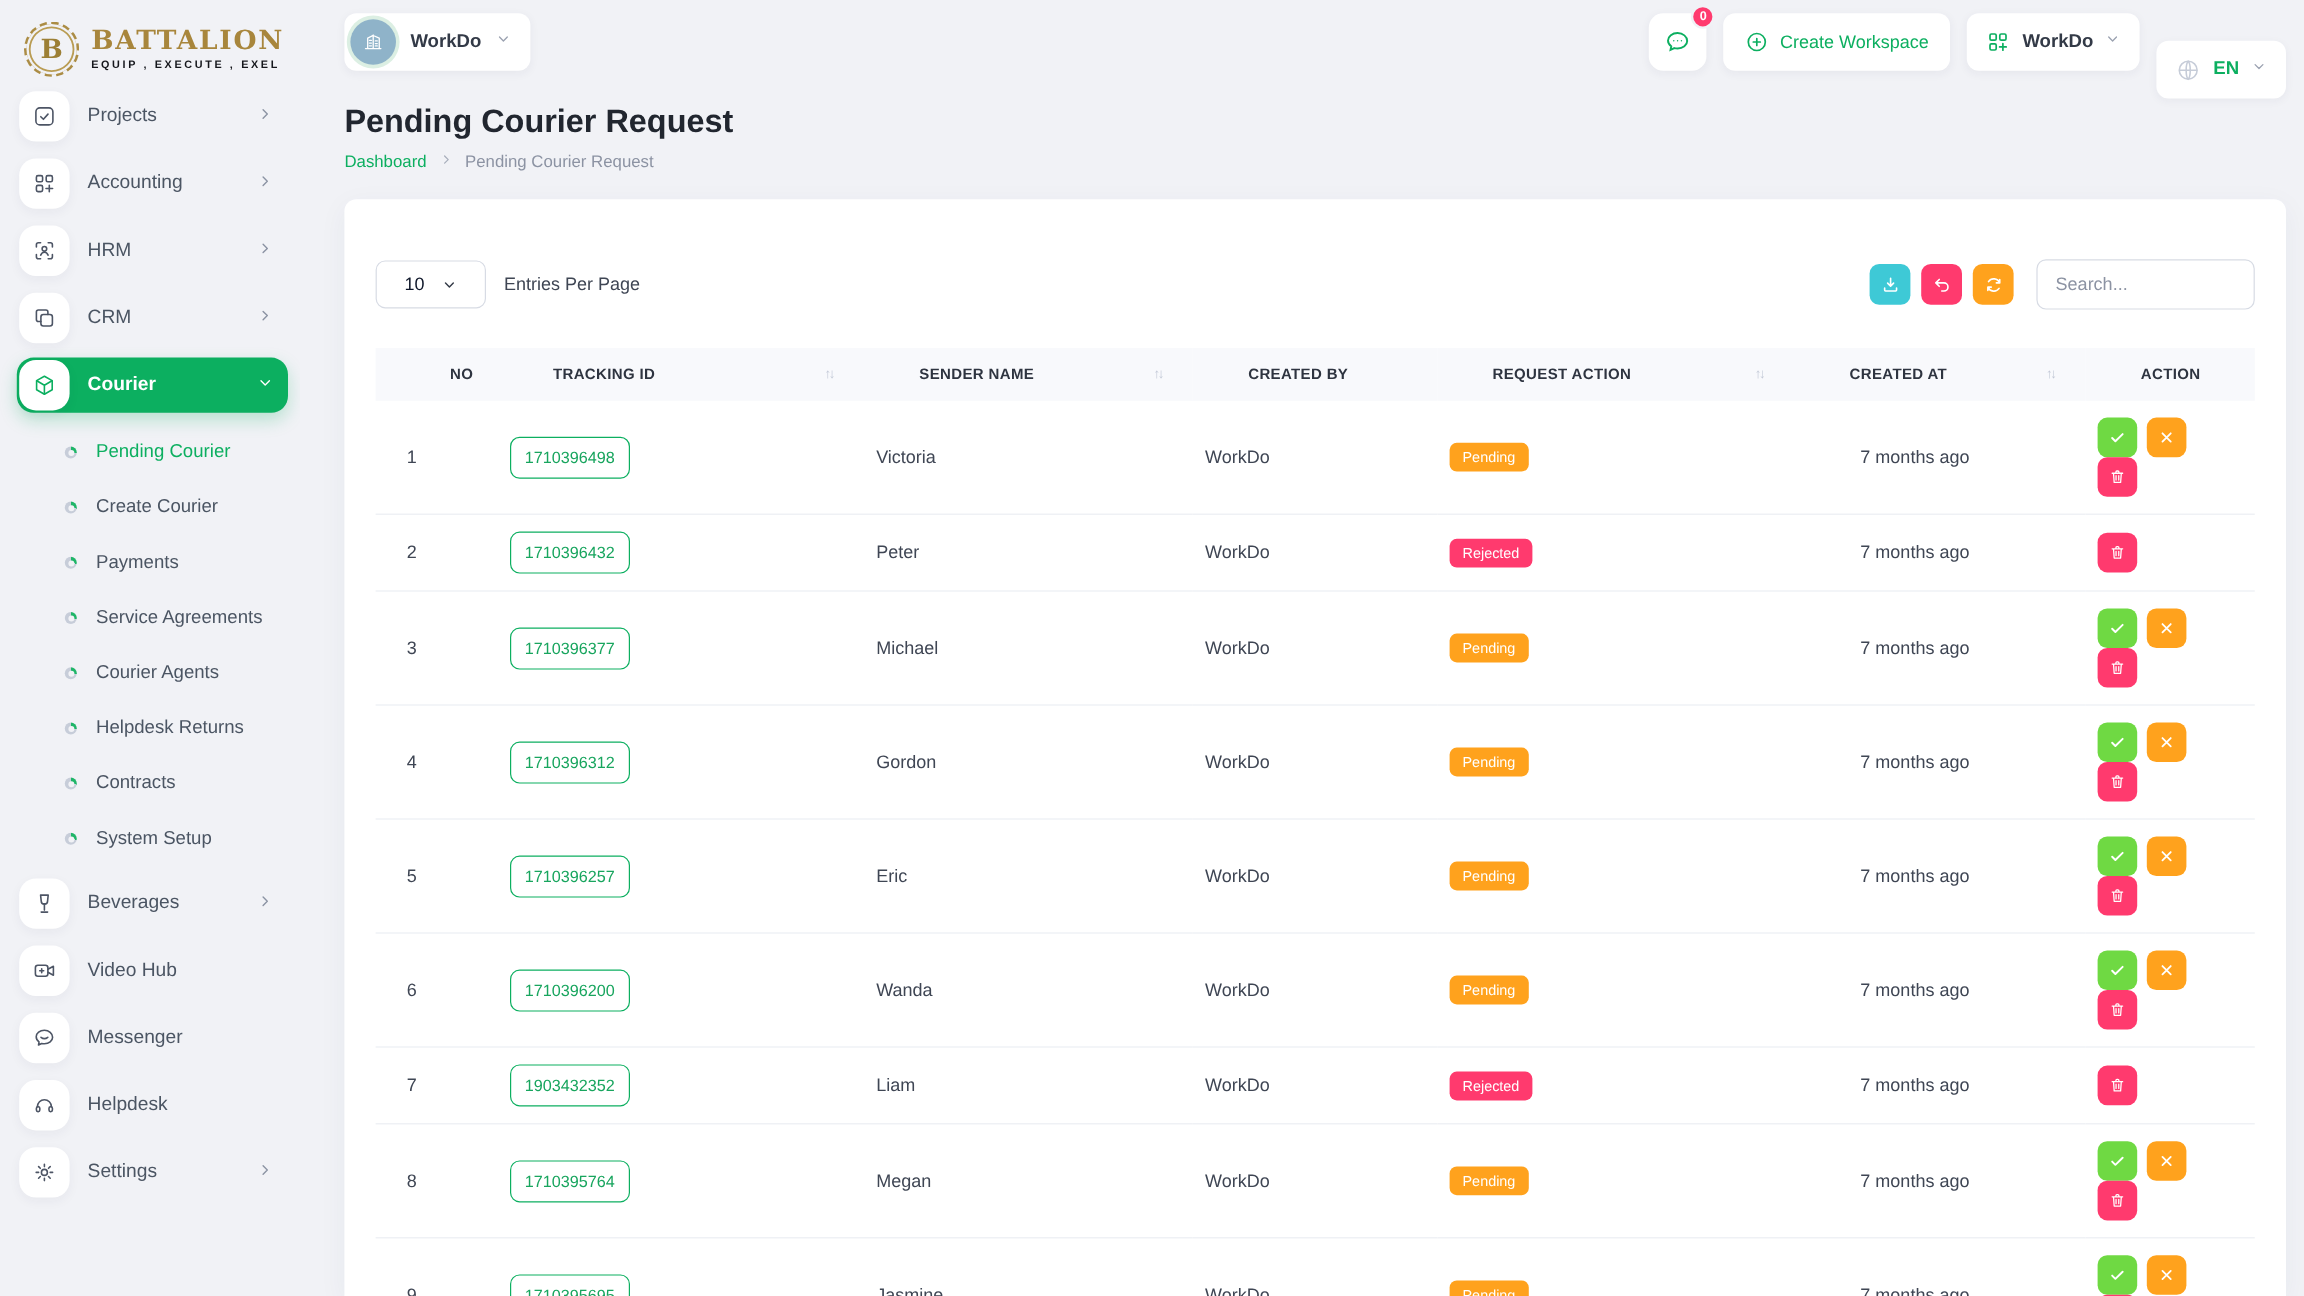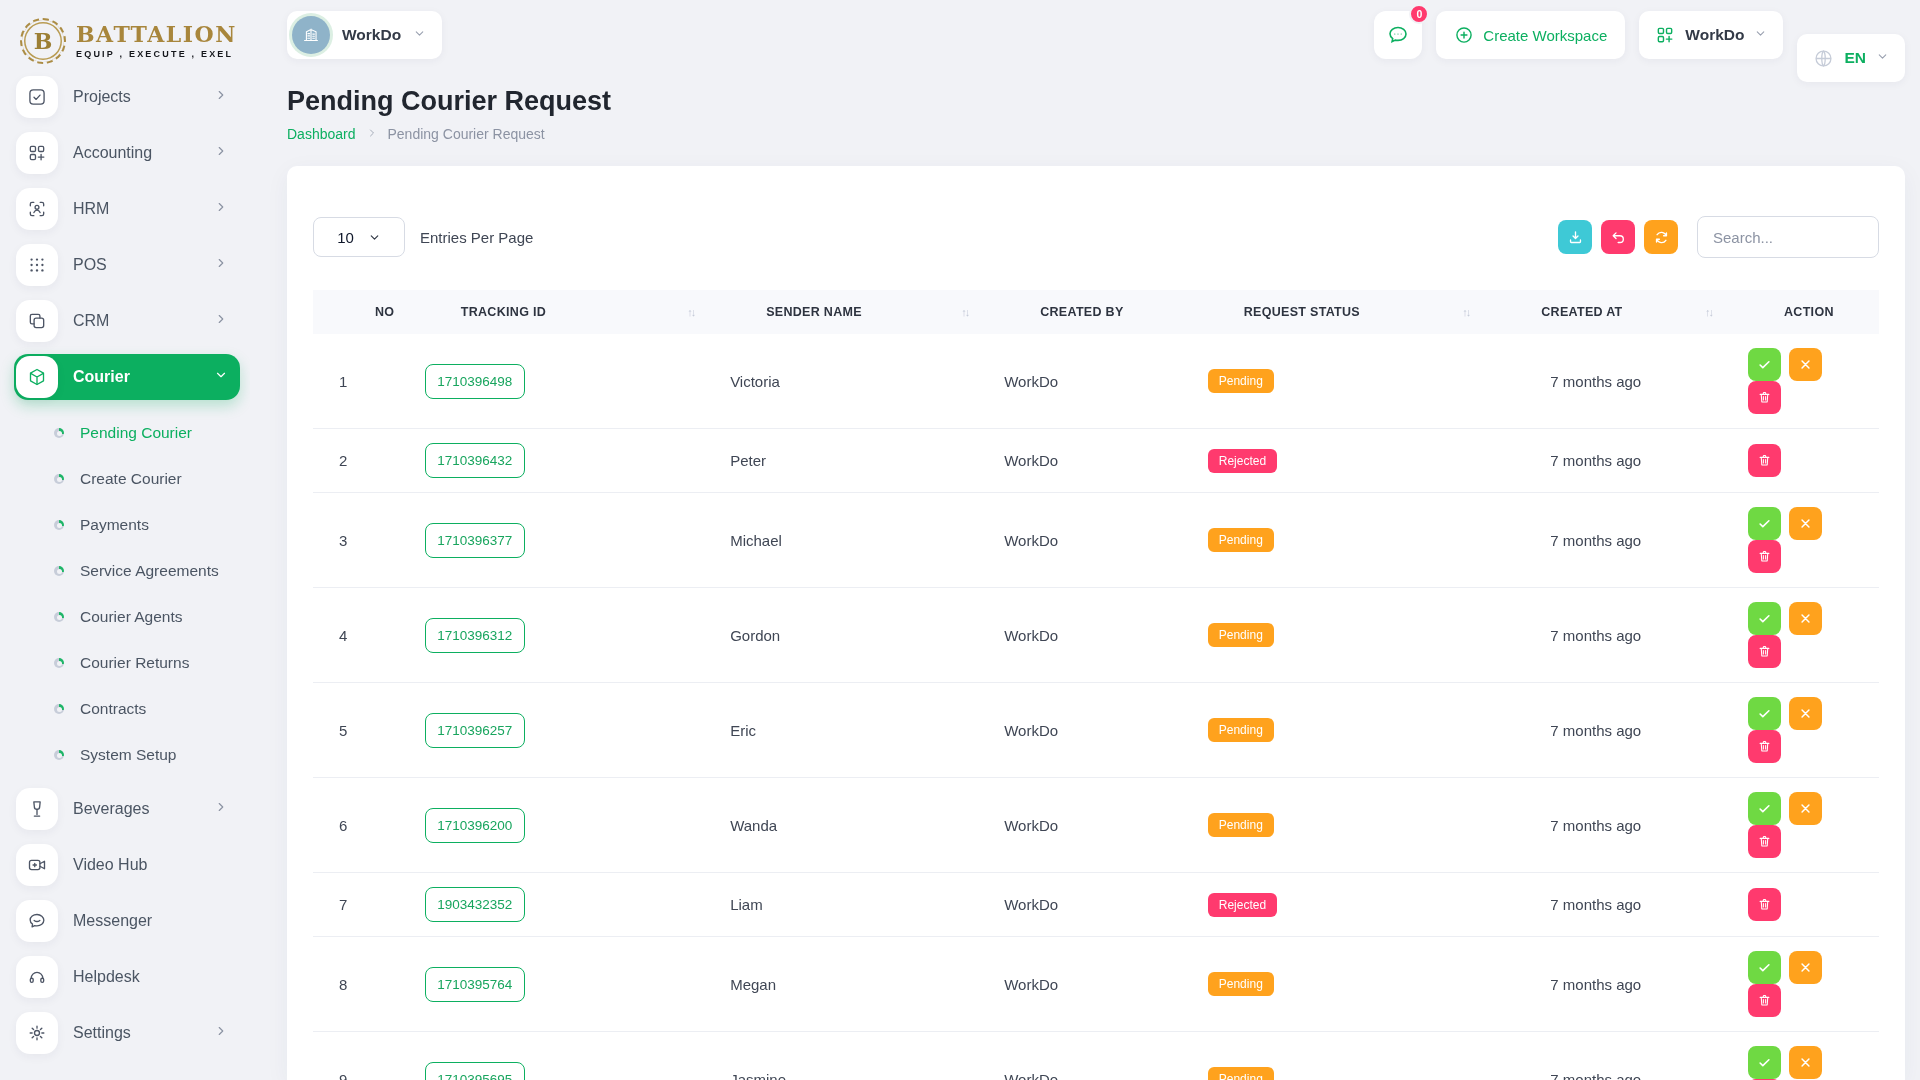--- a/index.html
+++ b/index.html
@@ -157,39 +157,20 @@
               <path d="M8.3 16.3c.8-1.9 2.2-2.9 3.7-2.9s2.9 1 3.7 2.9"></path>
             </svg>
           </span>
           <span class="side-label">HRM</span>
           <span class="chev"><svg viewBox="0 0 24 24">
               <path d="M9 6l6 6-6 6"></path>
             </svg></span>
         </div>
         <div class="side-item">
           <span class="tile">
-            <svg viewBox="0 0 24 24" class="fill">
-              <circle cx="5.5" cy="5.5" r="1.4"></circle>
-              <circle cx="12" cy="5.5" r="1.4"></circle>
-              <circle cx="18.5" cy="5.5" r="1.4"></circle>
-              <circle cx="5.5" cy="12" r="1.4"></circle>
-              <circle cx="12" cy="12" r="1.4"></circle>
-              <circle cx="18.5" cy="12" r="1.4"></circle>
-              <circle cx="5.5" cy="18.5" r="1.4"></circle>
-              <circle cx="12" cy="18.5" r="1.4"></circle>
-              <circle cx="18.5" cy="18.5" r="1.4"></circle>
-            </svg>
-          </span>
-          <span class="side-label">POS</span>
-          <span class="chev"><svg viewBox="0 0 24 24">
-              <path d="M9 6l6 6-6 6"></path>
-            </svg></span>
-        </div>
-        <div class="side-item">
-          <span class="tile">
             <svg viewBox="0 0 24 24">
               <rect x="8.5" y="8.5" width="11.5" height="11.5" rx="2.5"></rect>
               <path d="M15.5 8.5V6a2 2 0 0 0-2-2H6a2 2 0 0 0-2 2v7.5a2 2 0 0 0 2 2h2.5"></path>
             </svg>
           </span>
           <span class="side-label">CRM</span>
           <span class="chev"><svg viewBox="0 0 24 24">
               <path d="M9 6l6 6-6 6"></path>
             </svg></span>
         </div>
@@ -221,21 +202,21 @@
           <div class="sub-item">
             <span class="dot"></span>
             <span class="sub-label">Service Agreements</span>
           </div>
           <div class="sub-item">
             <span class="dot"></span>
             <span class="sub-label">Courier Agents</span>
           </div>
           <div class="sub-item">
             <span class="dot"></span>
-            <span class="sub-label">Courier Returns</span>
+            <span class="sub-label">Helpdesk Returns</span>
           </div>
           <div class="sub-item">
             <span class="dot"></span>
             <span class="sub-label">Contracts</span>
           </div>
           <div class="sub-item">
             <span class="dot"></span>
             <span class="sub-label">System Setup</span>
           </div>
         </div>
@@ -412,21 +393,21 @@
                   <span class="sort">↑↓</span>
                 </div>
               </th>
               <th>
                 <div class="th-flex">
                   <span class="th-label">CREATED BY</span>
                 </div>
               </th>
               <th>
                 <div class="th-flex">
-                  <span class="th-label">REQUEST STATUS</span>
+                  <span class="th-label">REQUEST ACTION</span>
                   <span class="sort">↑↓</span>
                 </div>
               </th>
               <th>
                 <div class="th-flex">
                   <span class="th-label">CREATED AT</span>
                   <span class="sort">↑↓</span>
                 </div>
               </th>
               <th>

